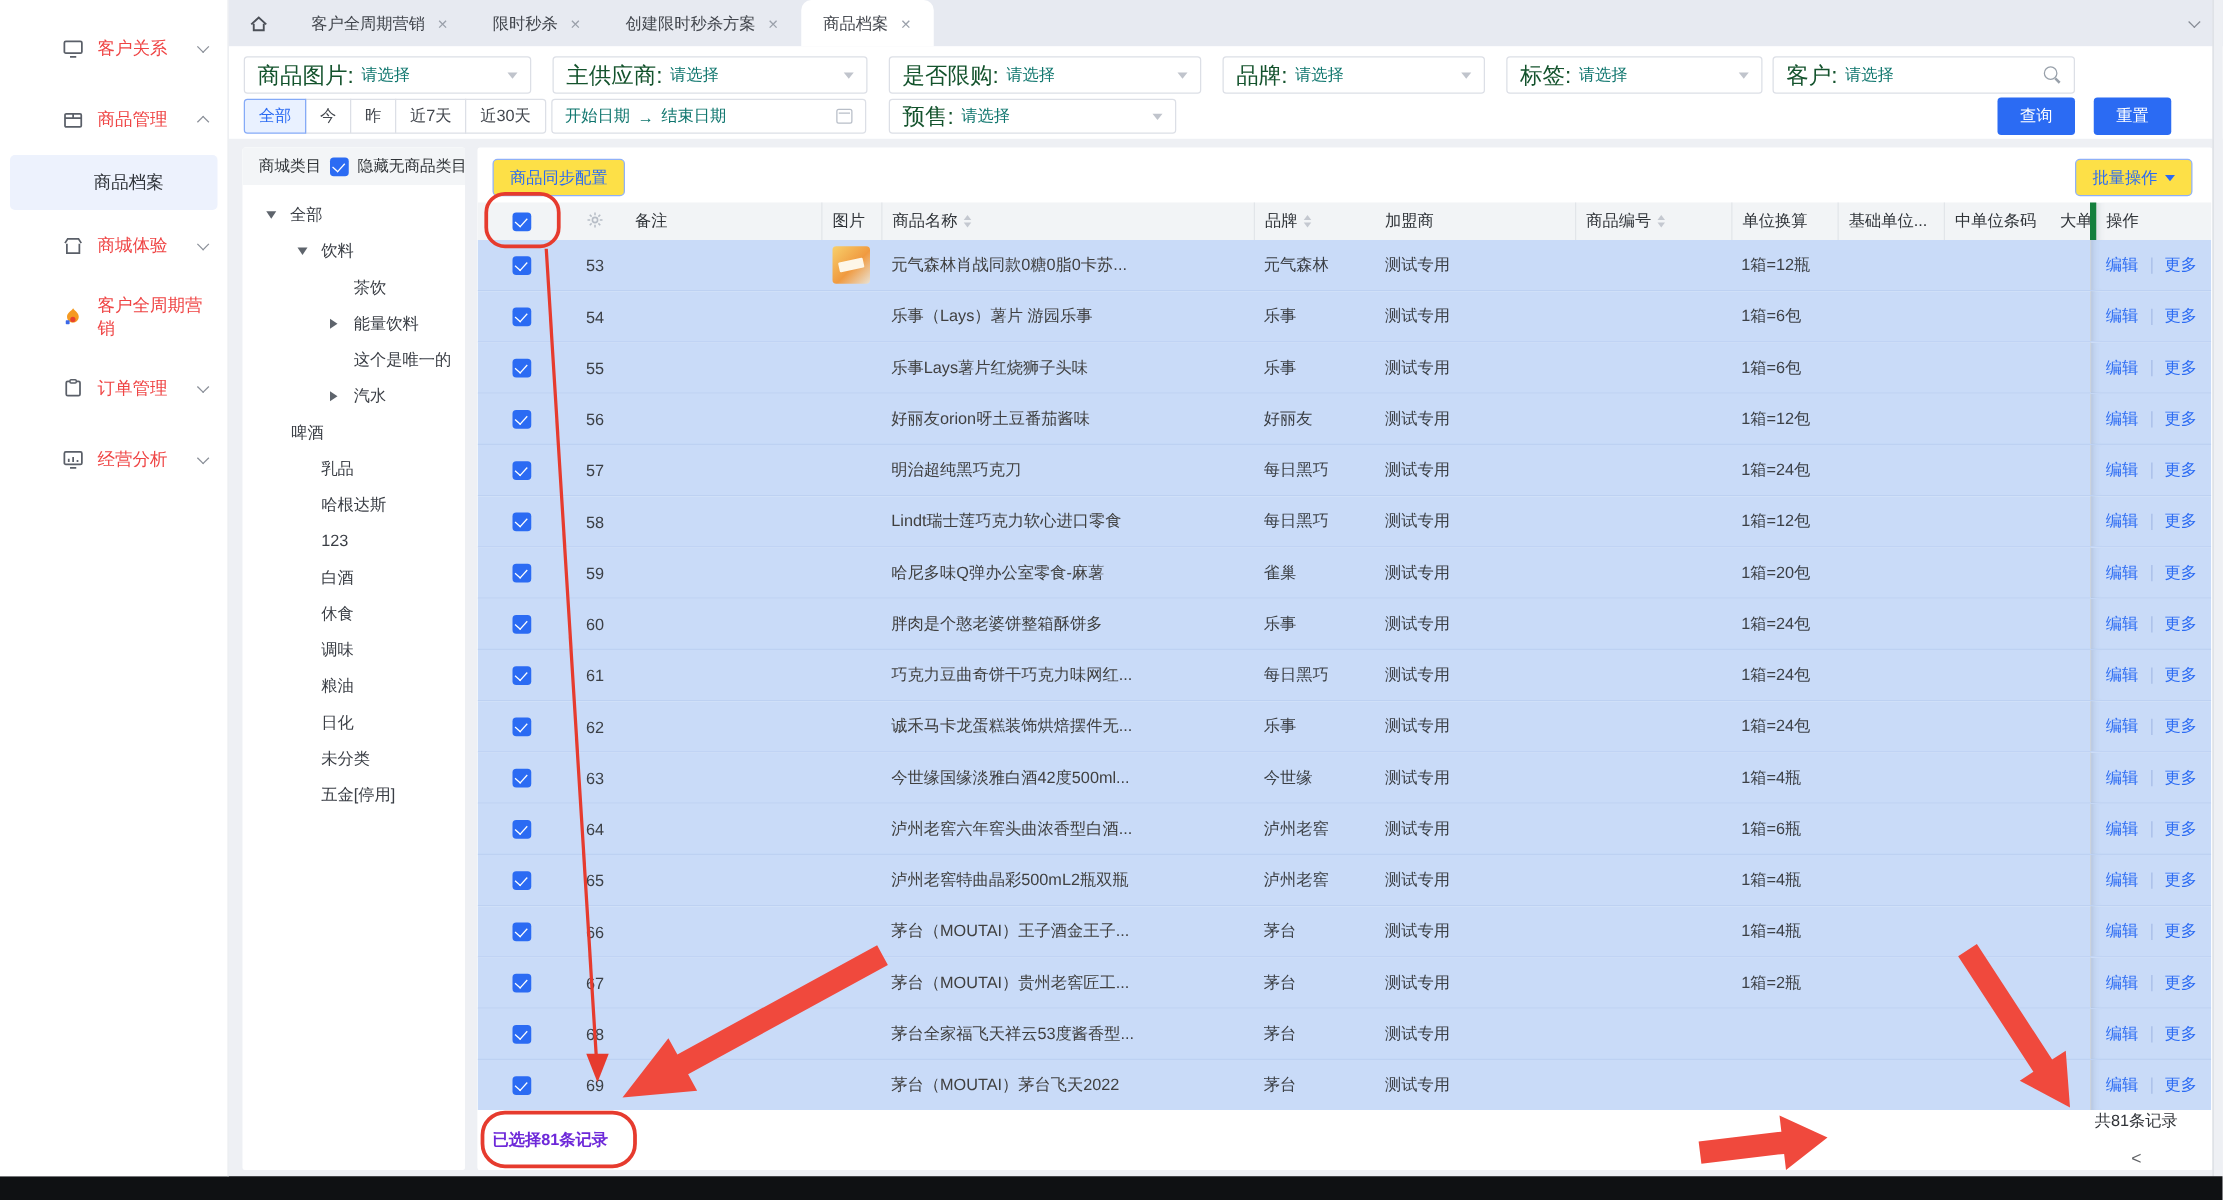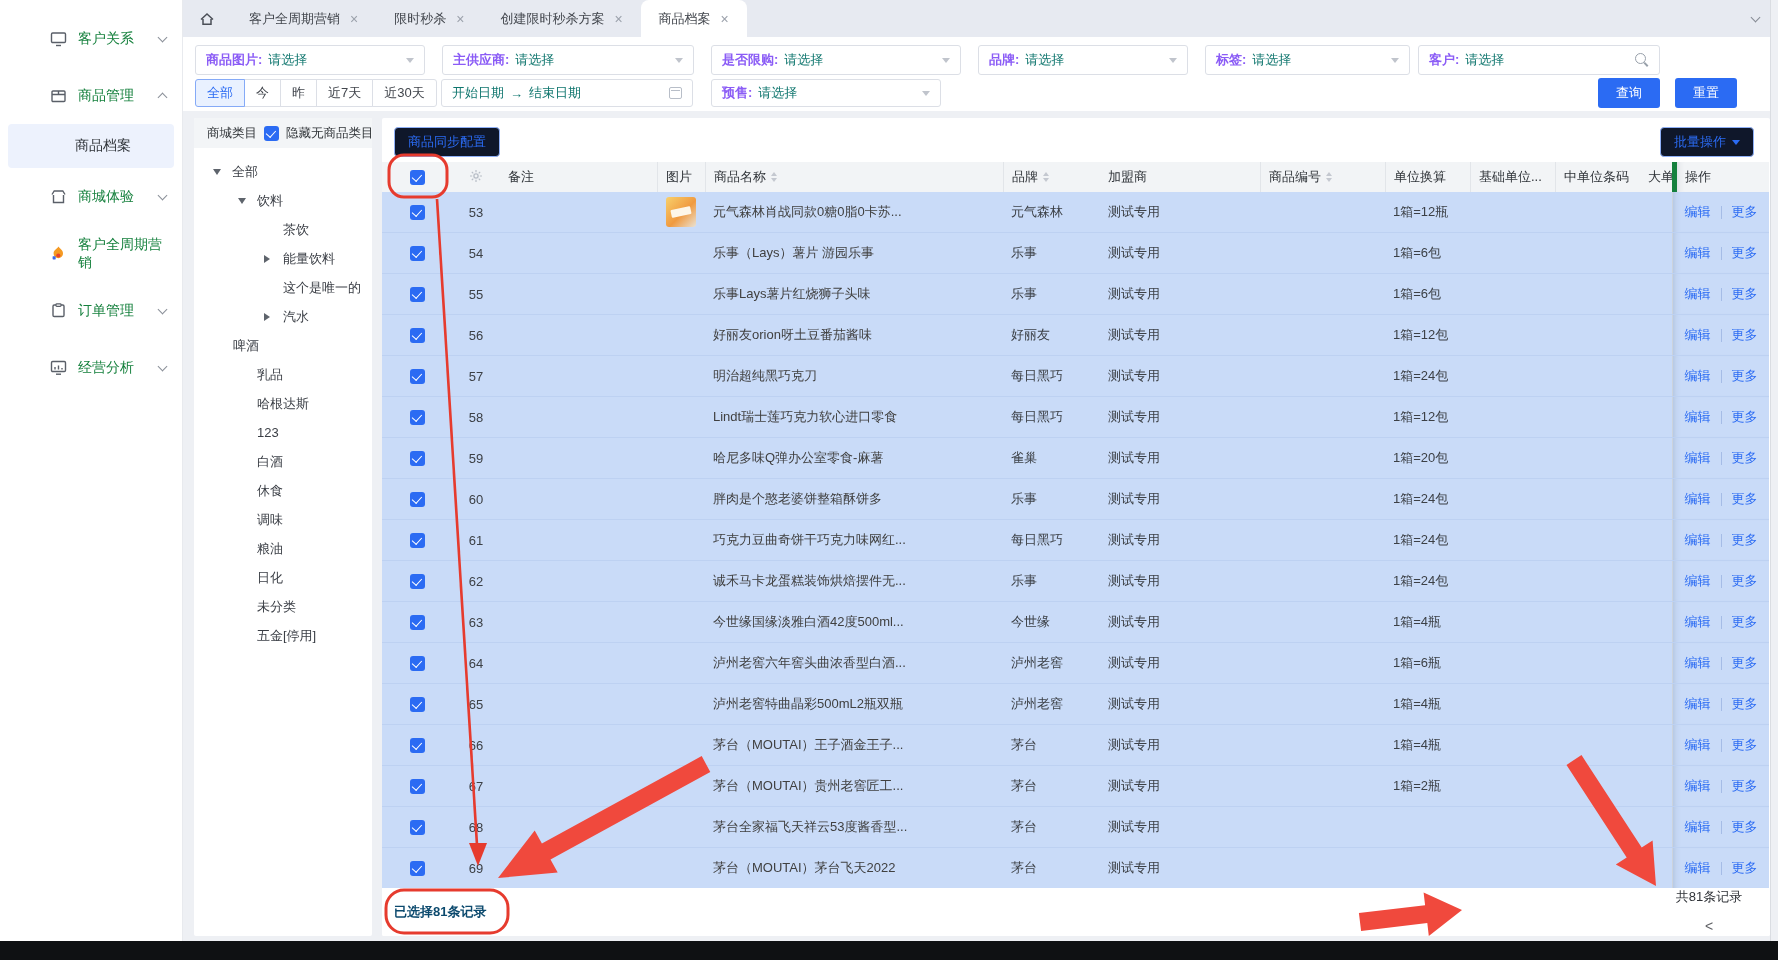--- a/index.html
+++ b/index.html
@@ -2,41 +2,41 @@
 <html><head>
 <meta charset="utf-8">
 <style>
   html,body{margin:0;padding:0;width:1778px;height:960px;overflow:hidden;
     font-family:"Liberation Sans","DejaVu Sans",sans-serif;background:#eef0f4;}
   *{box-sizing:border-box;}
 
   
   .sidebar{position:absolute;left:0;top:0;width:183px;height:941px;background:#fff;border-right:1px solid #e8eaee;z-index:2;}
   .side-list{padding-top:10px;}
-  .side-item{display:flex;align-items:center;height:57px;padding:0 16px 0 50px;font-size:14px;color:#15803d;cursor:pointer;}
+  .side-item{display:flex;align-items:center;height:57px;padding:0 16px 0 50px;font-size:14px;color:#ef4444;cursor:pointer;}
   .side-item .sicon{width:17px;height:17px;margin-right:11px;flex:none;display:flex;align-items:center;justify-content:center;}
   .side-sub{display:flex;align-items:center;height:44px;margin:0 8px;padding-left:67px;font-size:14px;color:#2f3339;border-radius:4px;cursor:pointer;}
   .side-sub.selected{background:#edf2fd;}
   .chev{width:7px;height:7px;border-right:1.4px solid #8a8f98;border-bottom:1.4px solid #8a8f98;display:inline-block;flex:none;}
   .chev.down{transform:rotate(45deg);margin-top:-3px;}
   .chev.up{transform:rotate(-135deg);margin-top:4px;}
   .ml-auto{margin-left:auto;}
 
   
   .tabbar{position:absolute;left:183px;top:0;width:1595px;height:37px;background:#e7eaf1;display:flex;align-items:stretch;}
   .tab-home{width:48px;display:flex;align-items:center;justify-content:center;cursor:pointer;}
   .tab{display:flex;align-items:center;gap:10px;padding:0 18px;font-size:13px;color:#42464d;cursor:pointer;white-space:nowrap;}
   .tab.active{background:#fff;border-radius:8px 8px 0 0;}
   .tab-close{color:#9ba1ab;font-size:14px;line-height:1;}
   .tab-collapse{position:absolute;right:10px;top:7px;width:26px;height:23px;display:flex;align-items:center;justify-content:center;border-radius:3px;cursor:pointer;}
 
   
   .filter-card{position:absolute;left:183px;top:37px;width:1595px;height:74px;background:#fff;}
   .fbox{position:absolute;top:8px;height:30px;border:1px solid #dcdfe6;border-radius:3px;background:#fff;display:flex;align-items:center;padding:0 10px;gap:6px;cursor:pointer;}
-  .flabel{font-weight:700;color:#8b5cf6;font-size:13px;white-space:nowrap;}
+  .flabel{font-weight:400;color:#14532d;font-size:18px;white-space:nowrap;}
   .fph{color:#0f766e;font-size:13px;flex:1;white-space:nowrap;overflow:hidden;}
   .caret{width:0;height:0;border-left:4.5px solid transparent;border-right:4.5px solid transparent;border-top:5.5px solid #c0c4cc;flex:none;}
   .caret.blue{border-top-color:#2b6bf3;}
   .mag{width:14px;height:14px;position:relative;flex:none;}
   .mag::before{content:"";position:absolute;left:0;top:0;width:9px;height:9px;border:1.6px solid #98a0aa;border-radius:50%;}
   .mag::after{content:"";position:absolute;left:10px;top:9px;width:1.8px;height:5px;background:#98a0aa;transform:rotate(-45deg);}
   .cal{width:13px;height:12px;border:1.3px solid #b8bec8;border-radius:2px;position:relative;flex:none;}
   .cal::before{content:"";position:absolute;left:1px;right:1px;top:2px;height:1.3px;background:#b8bec8;}
   .qgroup{position:absolute;left:12px;top:42px;display:flex;height:28px;}
   .qbtn{height:28px;padding:0 11px;border:1px solid #dcdfe6;margin-left:-1px;font-size:13px;color:#42464d;display:flex;align-items:center;background:#fff;cursor:pointer;white-space:nowrap;}
@@ -55,21 +55,21 @@
   .cat-check-label{font-size:12.5px;color:#303438;white-space:nowrap;}
   .cat-tree{padding-top:9px;}
   .titem{height:29px;display:flex;align-items:center;font-size:13px;color:#3a3e45;cursor:pointer;white-space:nowrap;}
   .tslot{width:19px;flex:none;display:flex;align-items:center;}
   .tri-down{width:0;height:0;border-left:4.5px solid transparent;border-right:4.5px solid transparent;border-top:6px solid #5e646c;}
   .tri-right{width:0;height:0;border-top:4.5px solid transparent;border-bottom:4.5px solid transparent;border-left:6px solid #5e646c;}
 
   
   .table-card{position:absolute;left:382px;top:118px;width:1388px;height:818px;background:#fff;border-radius:2px;overflow:hidden;
     --cols:70px 48px 157px 48px 298px 97px 160px 125px 85px 85px 85px 32px 97px;}
-  .btn-outline{height:30px;padding:0 13px;border:1px solid #8fb0f7;border-radius:4px;color:#2b6bf3;font-size:13px;background:#0f172a;display:flex;align-items:center;gap:6px;cursor:pointer;white-space:nowrap;}
+  .btn-outline{height:30px;padding:0 13px;border:1px solid #8fb0f7;border-radius:4px;color:#2b6bf3;font-size:13px;background:#fde047;display:flex;align-items:center;gap:6px;cursor:pointer;white-space:nowrap;}
   .sync-btn{position:absolute;left:12px;top:9px;}
   .batch-edit{position:absolute;right:118px;top:9px;margin-top:40px;}
   .batch-ops{position:absolute;right:16px;top:9px;}
   .thead{position:absolute;left:0;top:44px;width:1387px;height:30px;display:grid;grid-template-columns:var(--cols);background:#f2f4f6;align-items:center;font-size:13px;color:#2f3338;font-weight:500;}
   .th{padding:0 8px;display:flex;align-items:center;gap:5px;white-space:nowrap;overflow:hidden;height:100%;}
   .th.center{justify-content:center;padding:0;}
   .th.bl{border-left:1px solid #e2e5e9;}
   .sort{display:inline-flex;flex-direction:column;gap:2px;}
   .s-up{width:0;height:0;border-left:3.5px solid transparent;border-right:3.5px solid transparent;border-bottom:4.5px solid #c4c8d0;}
   .s-down{width:0;height:0;border-left:3.5px solid transparent;border-right:3.5px solid transparent;border-top:4.5px solid #c4c8d0;}
@@ -78,21 +78,21 @@
   .td{padding:0 8px;white-space:nowrap;overflow:hidden;height:100%;display:flex;align-items:center;}
   .td.center{justify-content:center;padding:0;}
   .td.name{color:#404040;cursor:pointer;}
   .thumb{width:30px;height:30px;border-radius:3px;background:linear-gradient(135deg,#f8d06b 0%,#f09a40 55%,#e9e2d4 100%);position:relative;flex:none;}
   .thumb::after{content:"";position:absolute;left:5px;top:11px;width:20px;height:8px;background:#fdf6e8;border-radius:1px;transform:rotate(-12deg);}
   .ops{justify-content:center;gap:10px;border-left:1px solid #ccd3dd;box-shadow:inset 7px 0 7px -7px rgba(60,70,90,.25);}
   .th.ops-h{border-left:5px solid #15803d;box-shadow:inset 7px 0 7px -7px rgba(60,70,90,.2);}
   .op-link{color:#2b6bf3;cursor:pointer;}
   .op-div{width:1px;height:13px;background:#a5bce6;}
   .tfoot{position:absolute;left:0;bottom:0;width:1388px;height:48px;background:#fff;display:flex;align-items:center;}
-  .selected-text{margin-left:12px;font-size:13px;font-weight:700;color:#0c4a6e;white-space:nowrap;}
+  .selected-text{margin-left:12px;font-size:13px;font-weight:700;color:#6d28d9;white-space:nowrap;}
   .pager{position:absolute;right:16px;top:0;height:48px;display:flex;align-items:center;gap:12px;font-size:13px;color:#303338;flex-direction:column;}
   .total{font-weight:500;white-space:nowrap;}
   .pg-arrow{font-size:14px;color:#606266;cursor:pointer;}
   .pg-arrow.disabled{color:#c0c4cc;}
   .pg-num{padding:0 3px;cursor:pointer;color:#303133;}
   .pg-num.active{border:1px solid #4a7af0;color:#2b6bf3;border-radius:3px;width:25px;height:25px;display:flex;align-items:center;justify-content:center;padding:0;background:#fff;}
   .psize{width:90px;height:28px;border:1px solid #dcdfe6;border-radius:3px;display:flex;align-items:center;justify-content:space-between;padding:0 9px;color:#3c4046;cursor:pointer;white-space:nowrap;}
   .chev-sm{width:6px;height:6px;border-right:1.3px solid #b3b8c0;border-bottom:1.3px solid #b3b8c0;transform:rotate(45deg);margin-top:-2px;}
 
   .black-bar{position:absolute;left:0;top:941px;width:1778px;height:19px;background:#0f1113;}

